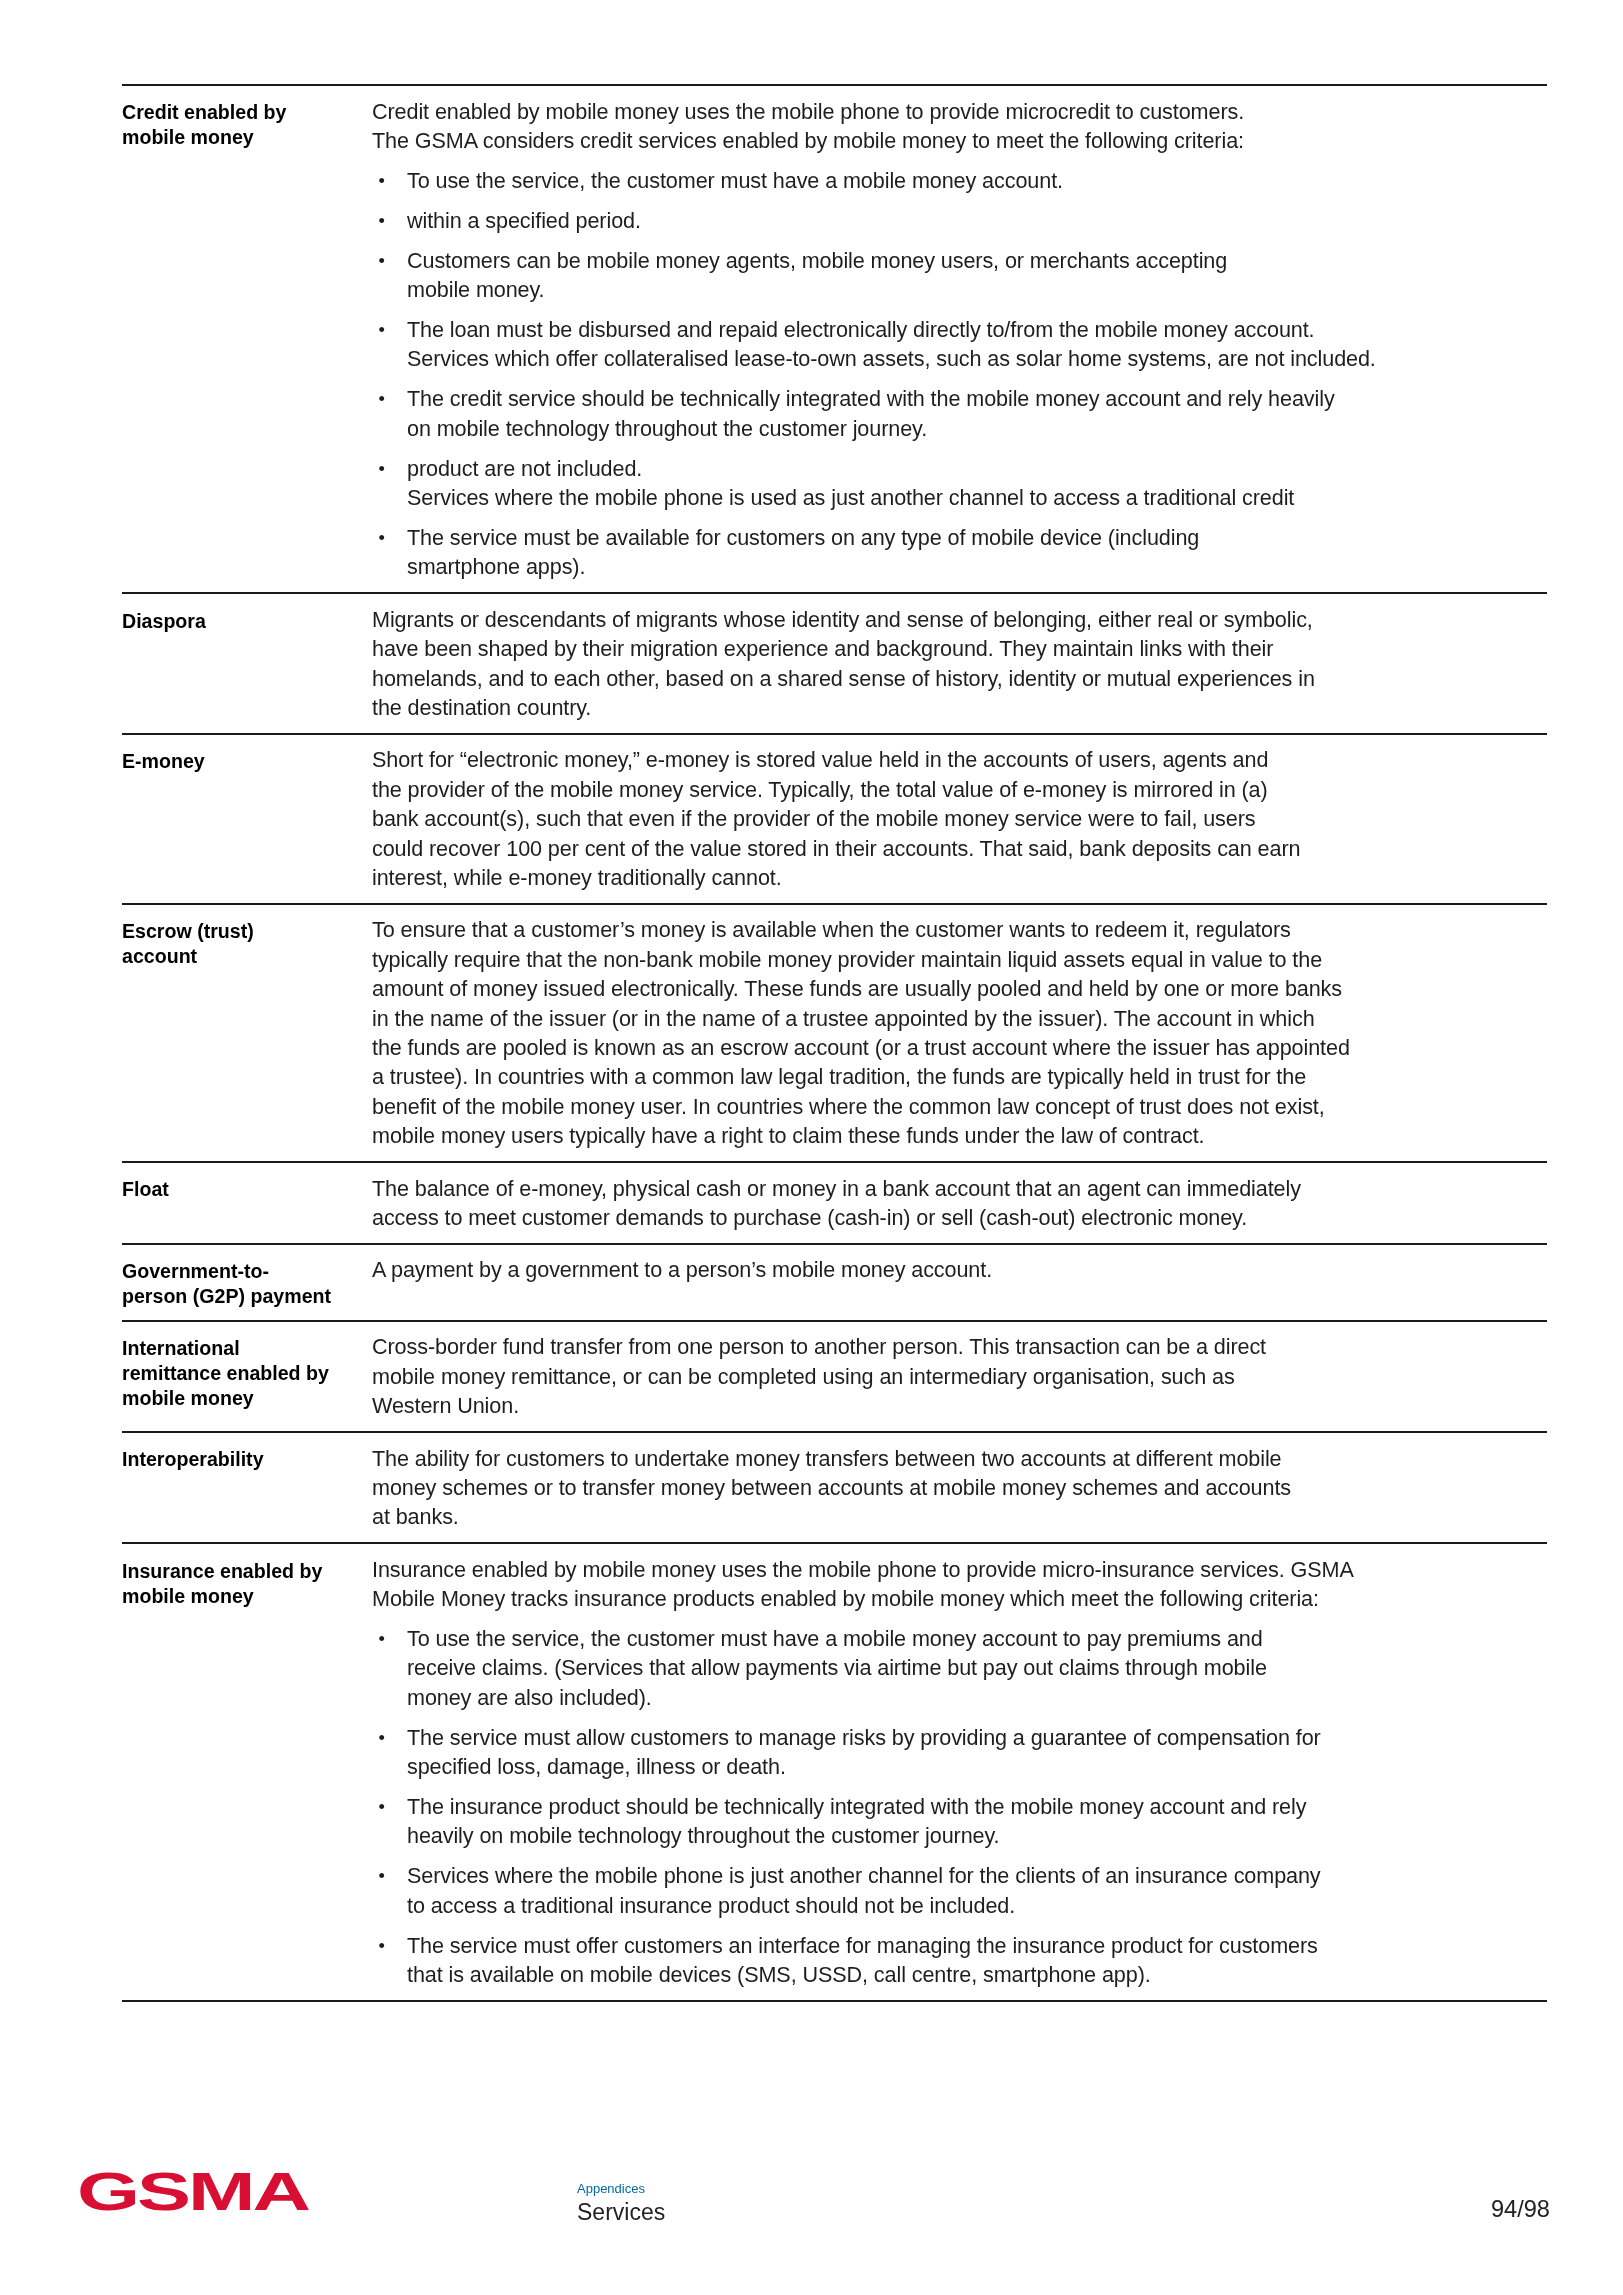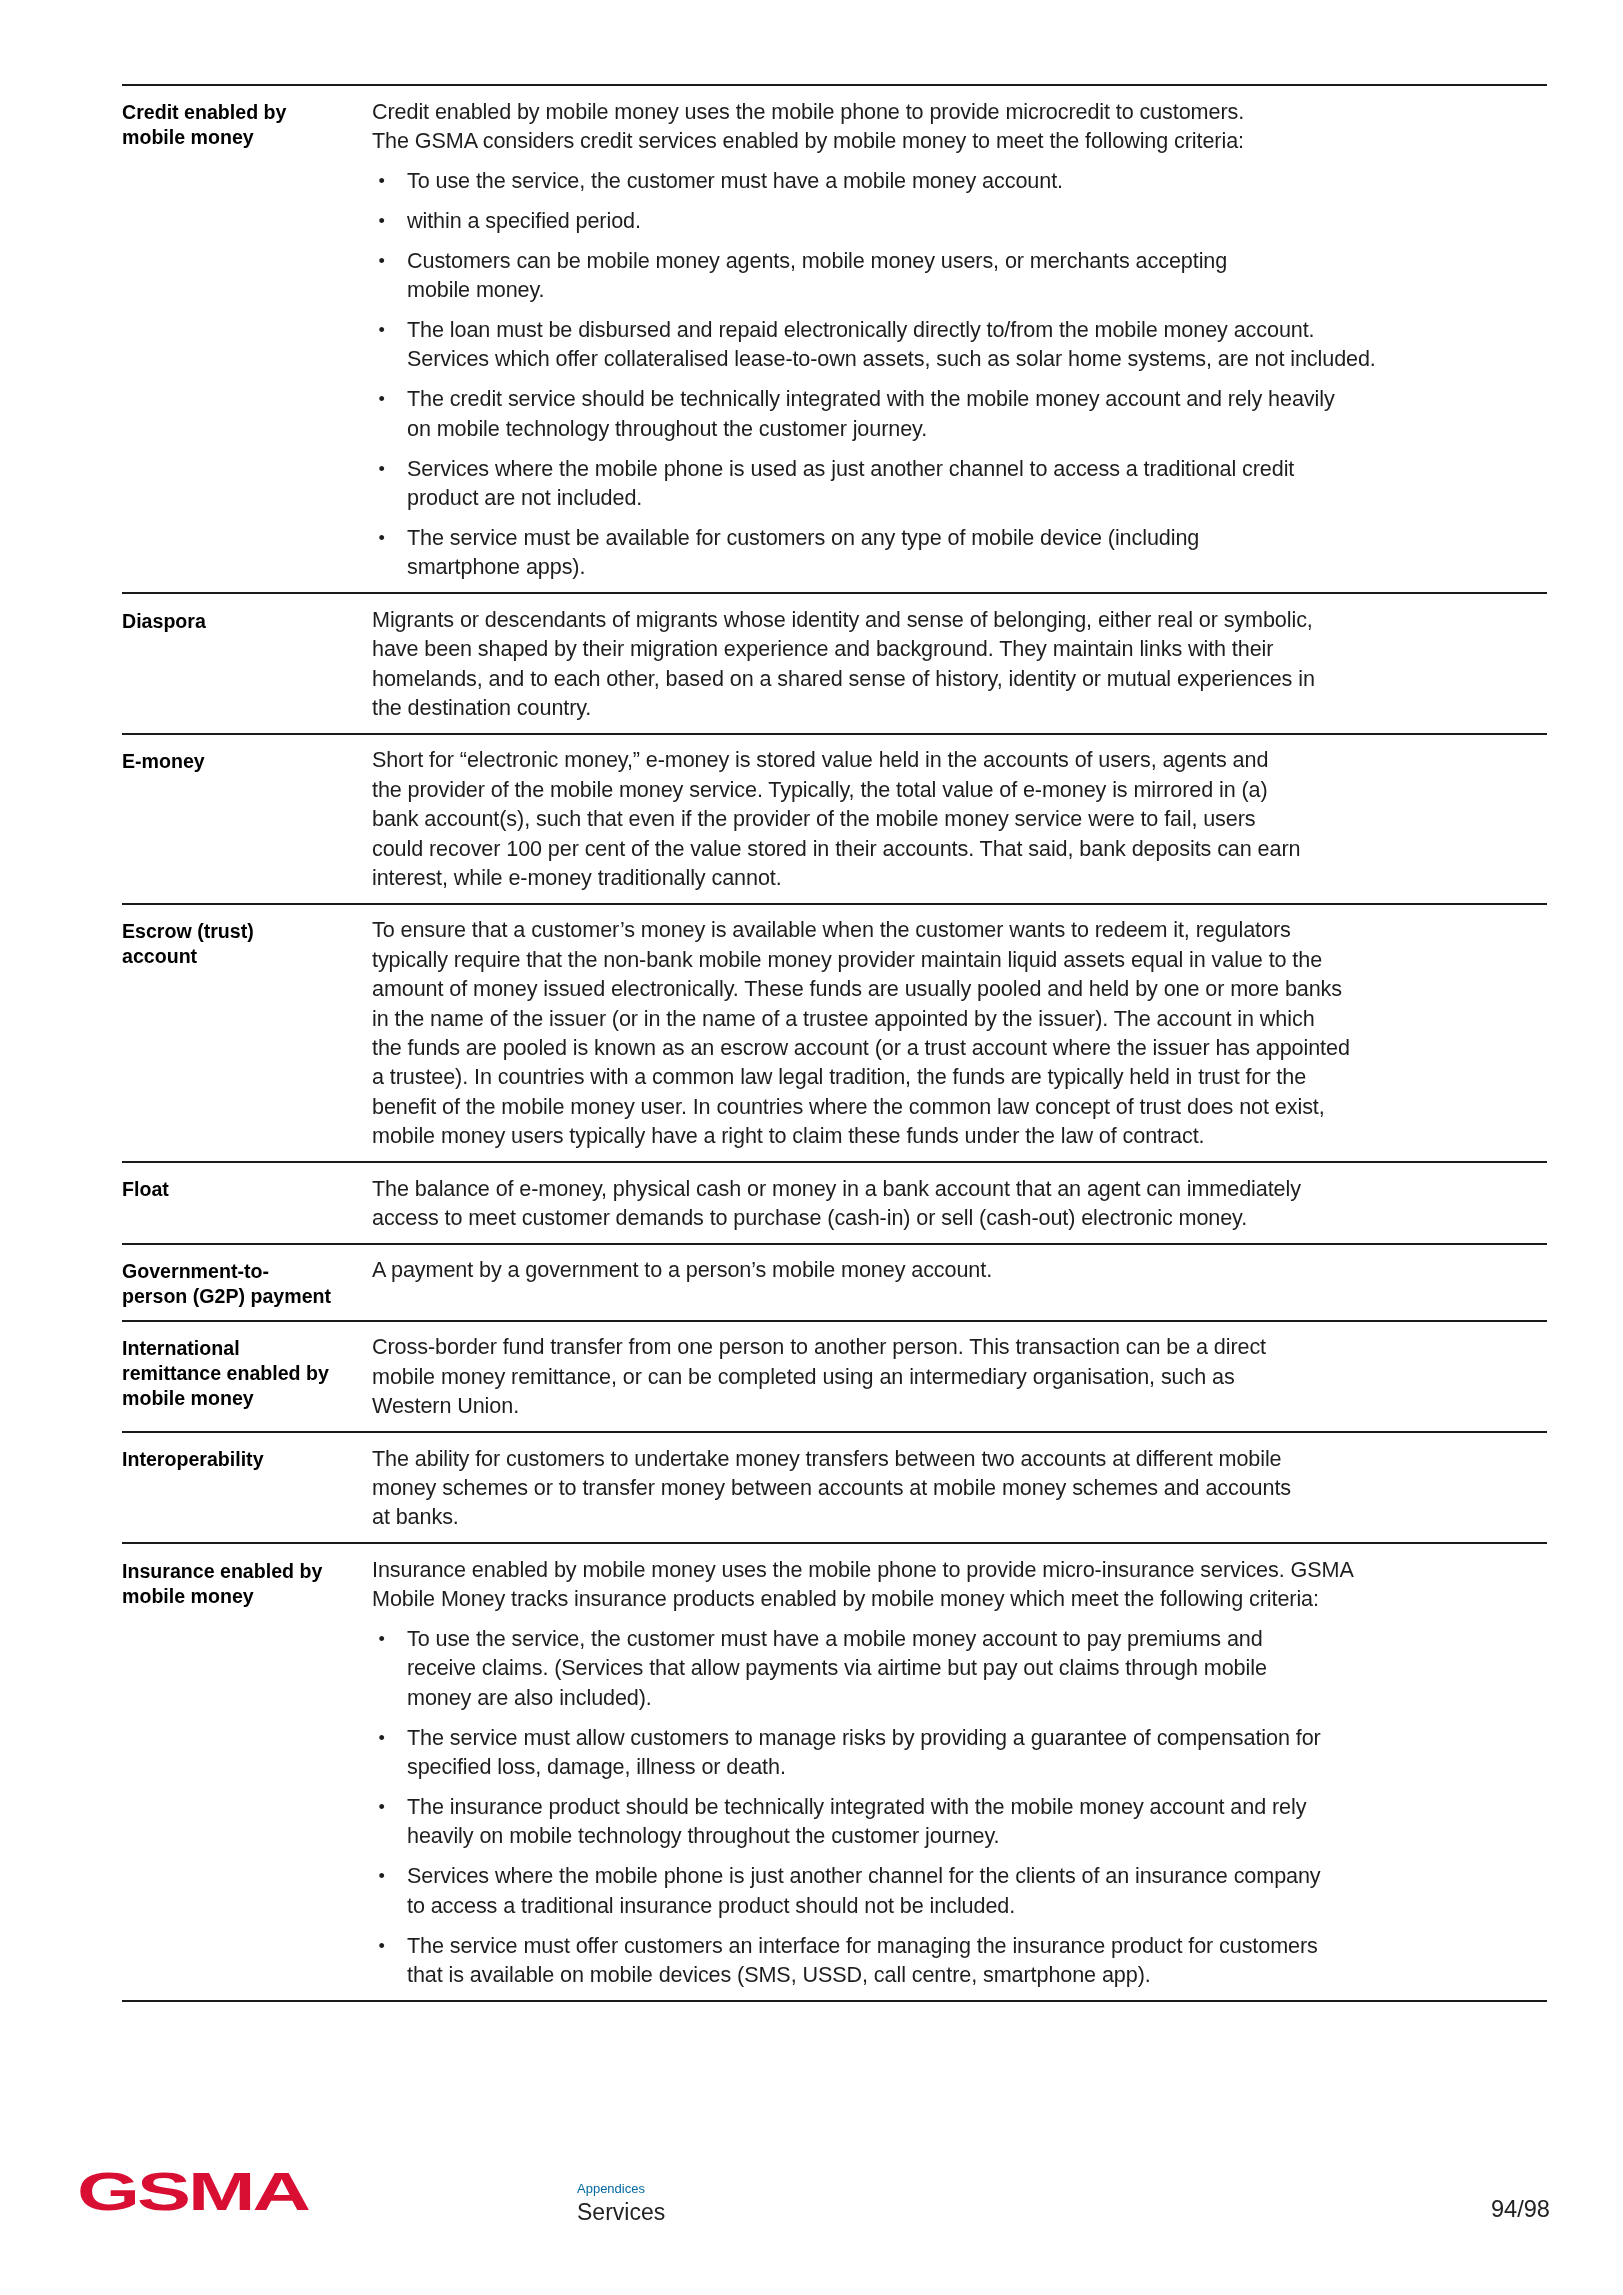--- a/index.html
+++ b/index.html
@@ -151,22 +151,22 @@
             <li>
               <span class="bullet-marker">•</span>
               <div class="bullet-text">
                 <div class="def-line">The credit service should be technically integrated with the mobile money account and rely heavily</div>
                 <div class="def-line">on mobile technology throughout the customer journey.</div>
               </div>
             </li>
             <li>
               <span class="bullet-marker">•</span>
               <div class="bullet-text">
+                <div class="def-line">product are not included.</div>
                 <div class="def-line">Services where the mobile phone is used as just another channel to access a traditional credit</div>
-                <div class="def-line">product are not included.</div>
               </div>
             </li>
             <li>
               <span class="bullet-marker">•</span>
               <div class="bullet-text">
                 <div class="def-line">The service must be available for customers on any type of mobile device (including</div>
                 <div class="def-line">smartphone apps).</div>
               </div>
             </li>
           </ul>

